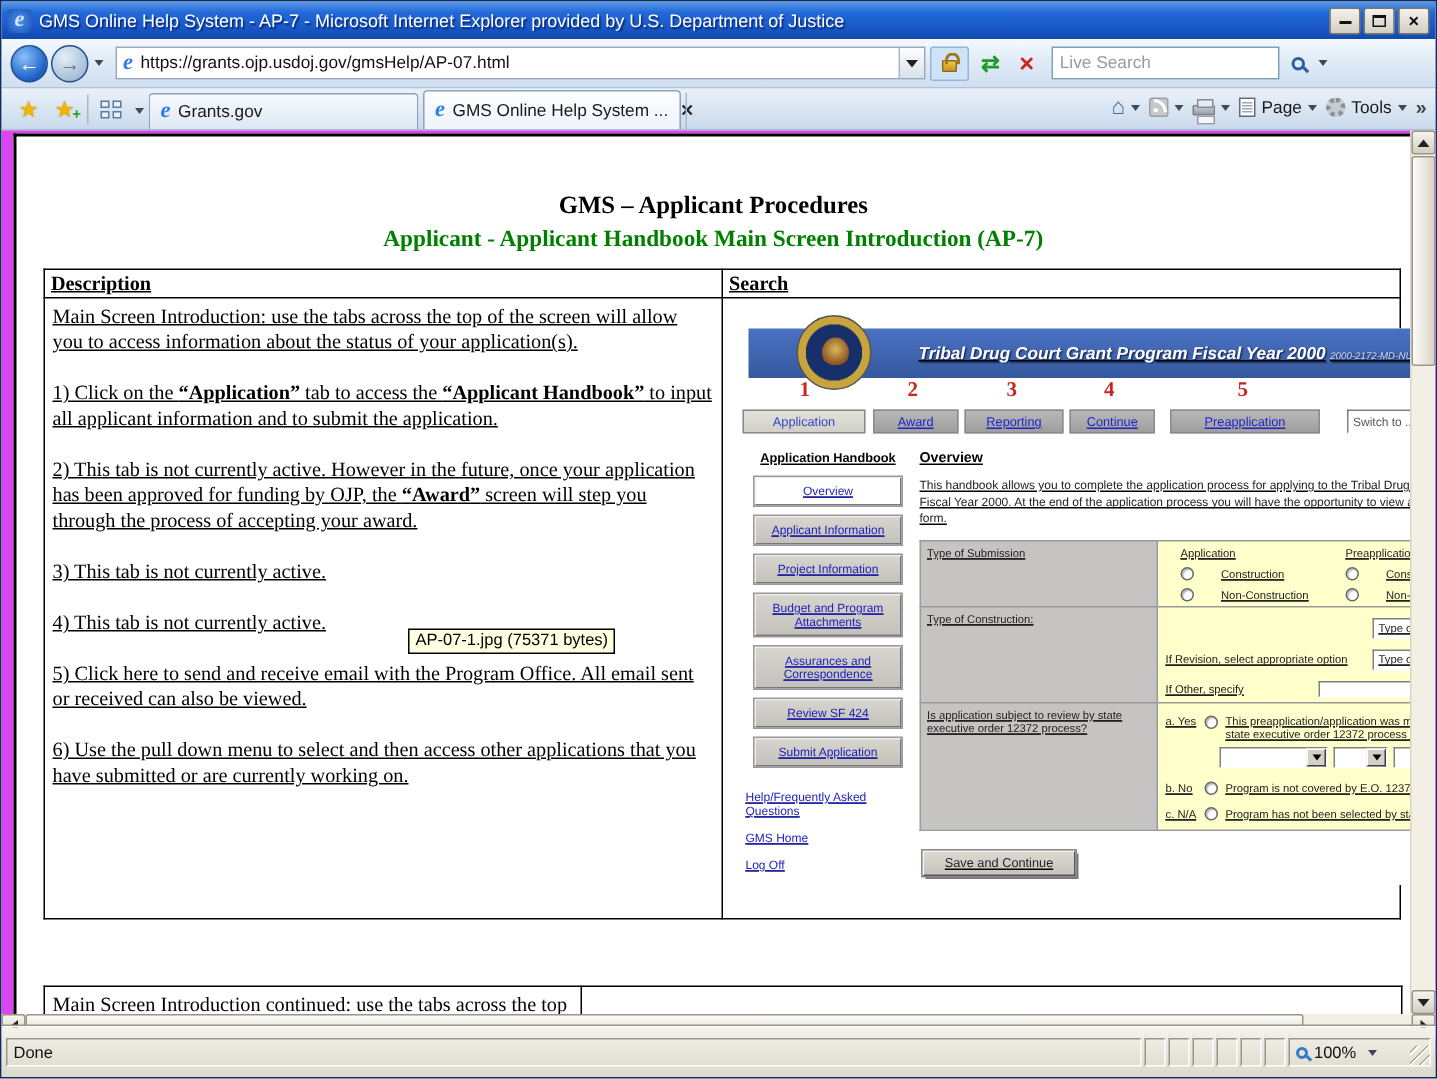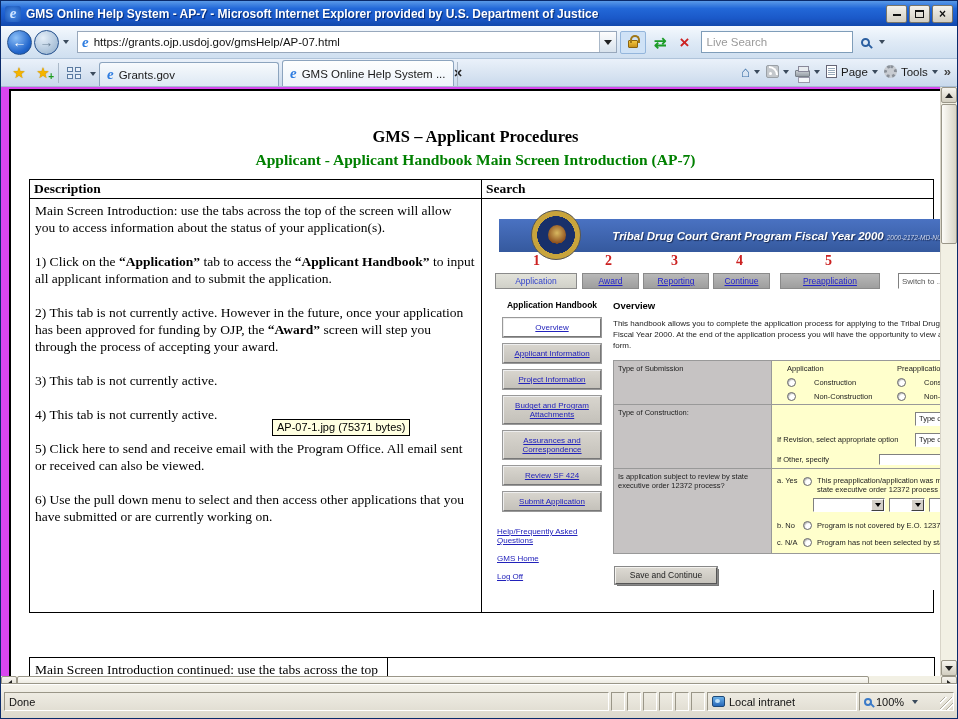--- a/index.html
+++ b/index.html
@@ -3,21 +3,21 @@
 <meta charset="utf-8">
 <style>
   * { margin:0; padding:0; box-sizing:border-box; }
   body { font-family:"Liberation Sans", sans-serif; background:#555; }
   .window { position:relative; width:958px; height:719px; background:#ece9d8; overflow:hidden; border:1px solid #0a2a6a; }
 
   
   .titlebar { position:absolute; top:0; left:0; right:0; height:25px;
     background:linear-gradient(180deg,#5a9ae8 0%,#2268d8 30%,#1a58c8 70%,#1048ac 100%);
     display:flex; align-items:center; padding:0 4px; }
-  .titlebar .title { color:#fff; font-size:12px; font-weight:bold; text-shadow:1px 1px 1px #00266e; margin-left:5px; white-space:nowrap; overflow:hidden; flex:1; }
+  .titlebar .title { color:#fff; font-size:12px; font-weight:normal; text-shadow:1px 1px 1px #00266e; margin-left:5px; white-space:nowrap; overflow:hidden; flex:1; }
   .ie-e { font-family:"Liberation Serif",serif; font-style:italic; font-weight:bold; color:#2f7de0; font-size:15px; line-height:1; }
   .titlebar .ie-e { color:#cfe4ff; background:radial-gradient(circle,#4c90e8,#1a55b8); border-radius:3px; width:16px; height:16px; display:inline-flex; align-items:center; justify-content:center; }
   .winbtns { display:flex; gap:2px; }
   .winbtn { width:21px; height:18px; background:linear-gradient(#f4f2ec,#d2cec2); border:1px solid #7a7668; border-radius:2px; display:flex; align-items:center; justify-content:center; font-size:10px; color:#111; font-weight:bold; }
   .glyph-min { width:8px; height:7px; border-bottom:2px solid #111; margin-top:-3px; }
   .glyph-max { width:9px; height:8px; border:1px solid #111; border-top:2px solid #111; }
   .glyph-x { font-size:12px; line-height:1; }
 
   
   .navbar { position:absolute; top:25px; left:0; right:0; height:33px;
@@ -87,21 +87,21 @@
   .tri-left { width:0;height:0;border-top:4px solid transparent;border-bottom:4px solid transparent;border-right:5px solid #222; }
   .tri-right { width:0;height:0;border-top:4px solid transparent;border-bottom:4px solid transparent;border-left:5px solid #222; }
 
   .page { position:absolute; left:8px; top:2px; right:19px; bottom:18px; background:#fff;
     border-left:2px solid #000; border-top:2px solid #000; overflow:hidden;
     font-family:"Liberation Serif", serif; }
   .page h1 { text-align:center; font-size:16.5px; margin-top:36px; color:#000; }
   .page h2 { text-align:center; font-size:15.5px; color:#008000; margin-top:4px; }
 
   .maintable { border-collapse:collapse; table-layout:fixed; margin:10px 0 0 18px; width:905px; }
-  .maintable td { border:1px solid #000; vertical-align:top; }
+  .maintable td { border:1px solid #000; vertical-align:top;text-decoration:underline; }
   .maintable .hdr { font-weight:bold; font-size:13.5px; padding:1px 4px; height:18px; }
   .desc-cell { width:358px; padding:3px 6px 3px 5px; height:414px; }
   .screen-cell { width:547px; padding:0; }
   .desc-p { font-size:13.5px; line-height:17px; margin-bottom:17px; color:#000; }
 
   .cont-table { border-collapse:collapse; table-layout:fixed; margin:44px 0 0 18px; width:905px; }
   .cont-table td { border:1px solid #000; vertical-align:top; }
   .cont-cell { width:358px; padding:3px 6px 3px 5px; height:60px; font-size:13.5px; line-height:17px; }
   .cont-screen { width:547px; }
 
@@ -477,24 +477,20 @@
   </div>
 
   <div class="statusbar">
     <div class="sb-panel sb-status">Done</div>
     <div class="sb-panel sb-seg"></div>
     <div class="sb-panel sb-seg"></div>
     <div class="sb-panel sb-seg"></div>
     <div class="sb-panel sb-seg"></div>
     <div class="sb-panel sb-seg"></div>
     <div class="sb-panel sb-seg"></div>
-    <div class="sb-panel sb-zone">
-      <span class="lan-icon"></span>
-      <span>Local intranet</span>
-    </div>
     <div class="sb-panel sb-zoom">
       <span class="mag"></span>
       <span>100%</span>
       <span class="mini-caret"></span>
       <span class="grip"></span>
     </div>
   </div>
 
 </div>
 

